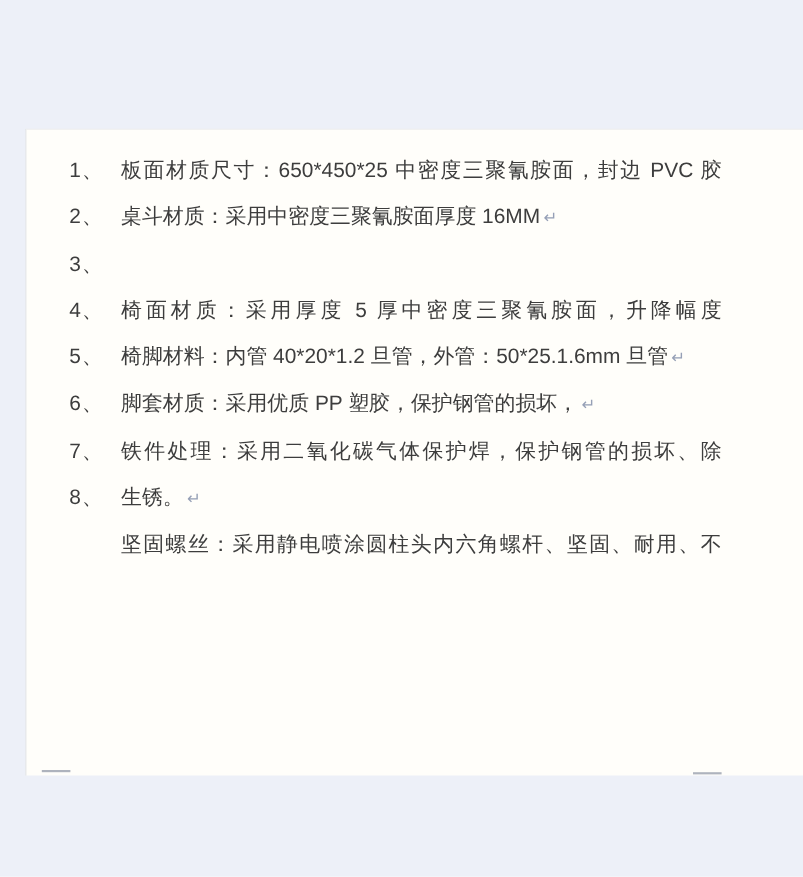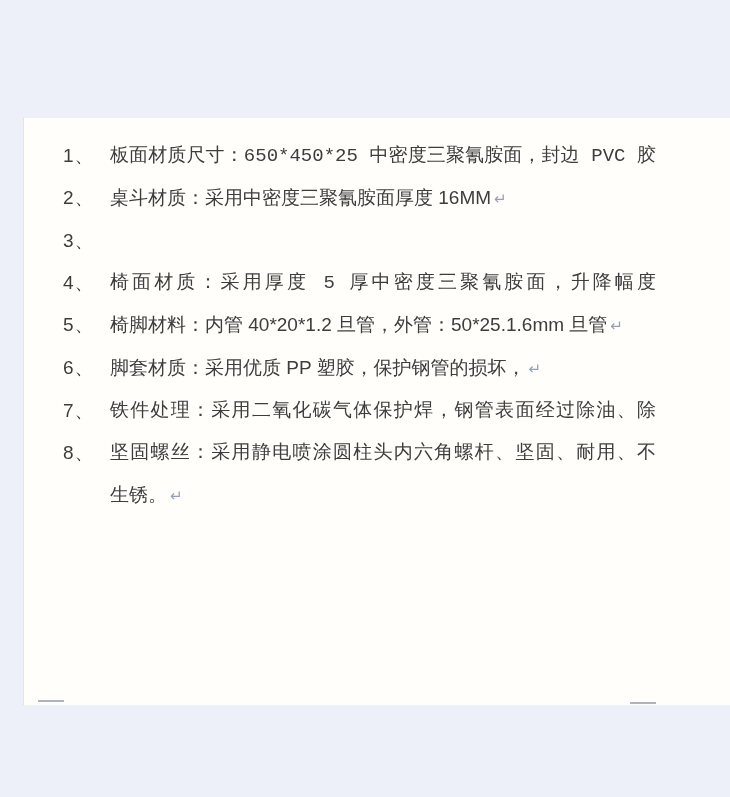--- a/index.html
+++ b/index.html
@@ -49,21 +49,20 @@
   }
   .line {
     line-height: 42px;
     min-height: 42px;
     white-space: normal;
   }
   .line.justify {
     text-align: justify;
     text-align-last: justify;
     text-justify: inter-character;
-    font-family: Liberation Mono, monospace;
   }
   .return-mark {
     color: #96a0b6;
     font-size: 15px;
     margin-left: 3px;
   }
   .margin-mark {
     position: absolute;
     height: 2px;
     width: 26px;
@@ -114,27 +113,27 @@
   <div class="item">
     <div class="num">6、</div>
     <div class="lines">
           <div class="line">脚套材质：采用优质 PP 塑胶，保护钢管的损坏，<span class="return-mark">↵</span></div>
         </div>
   </div>
 
   <div class="item">
     <div class="num">7、</div>
     <div class="lines">
-          <div class="line justify">铁件处理：采用二氧化碳气体保护焊，钢管表面经过除油、除</div>
+          <div class="line justify">铁件处理：采用二氧化碳气体保护焊，保护钢管的损坏、除</div>
         </div>
   </div>
 
   <div class="item">
     <div class="num">8、</div>
     <div class="lines">
+          <div class="line">生锈。<span class="return-mark">↵</span></div>
           <div class="line justify">坚固螺丝：采用静电喷涂圆柱头内六角螺杆、坚固、耐用、不</div>
-          <div class="line">生锈。<span class="return-mark">↵</span></div>
         </div>
   </div>
 </div>
   <div class="margin-mark left"></div>
   <div class="margin-mark right"></div>
 </div>
 
 </body></html>

